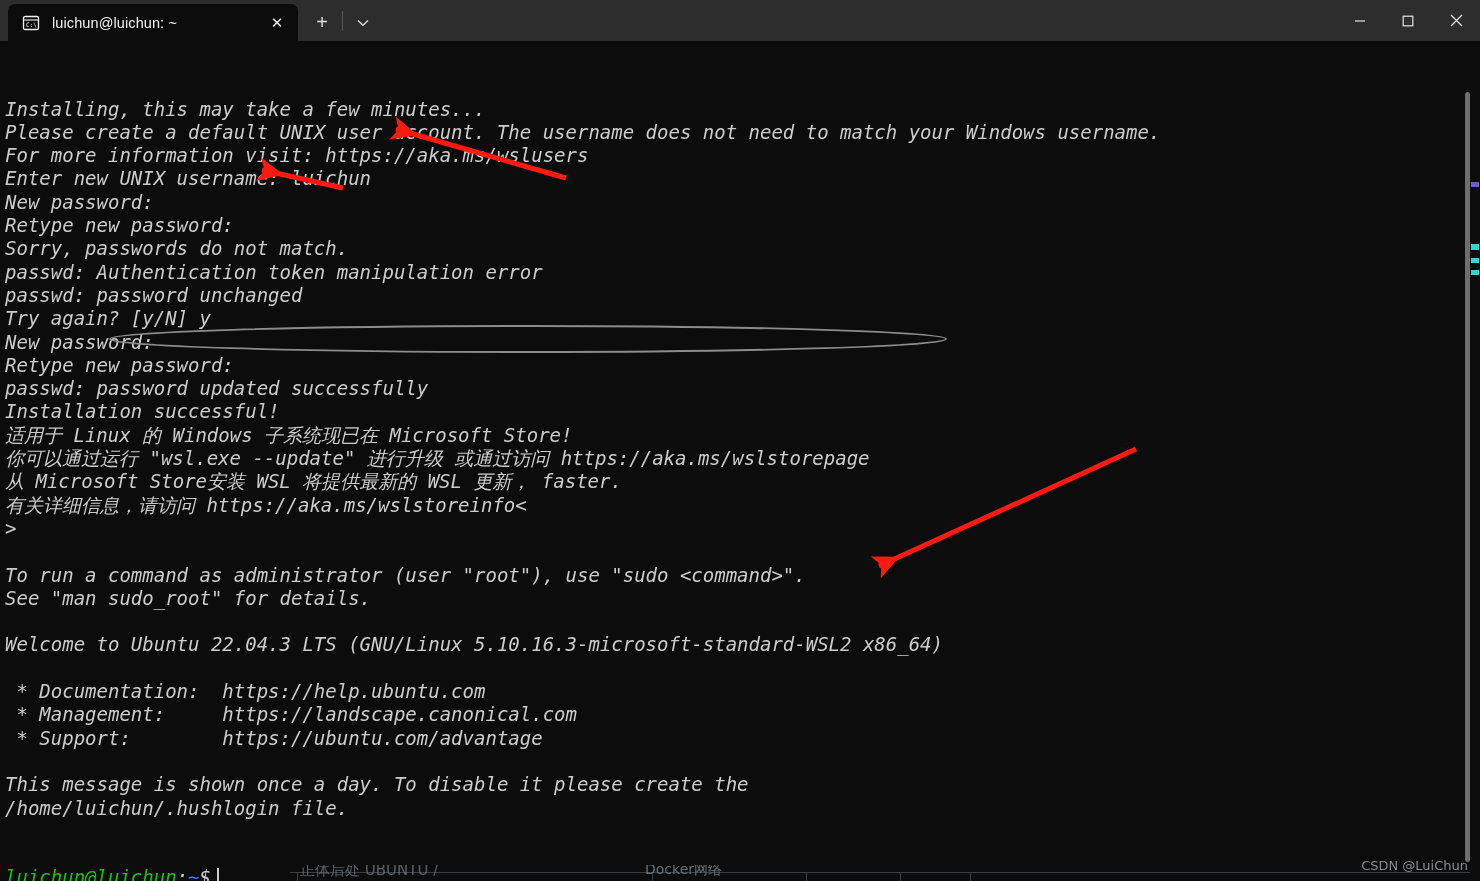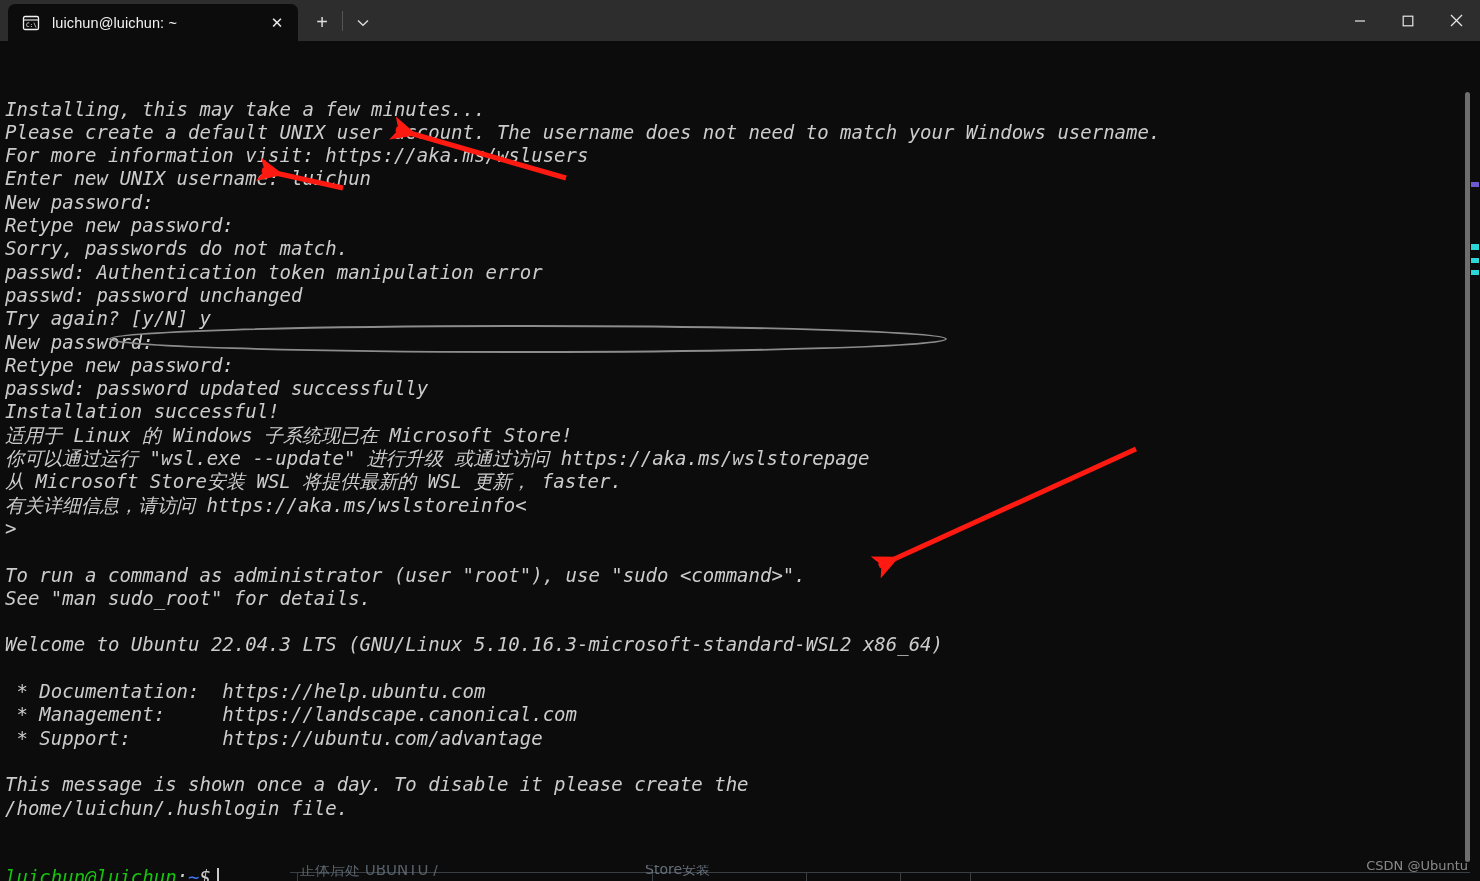--- a/index.html
+++ b/index.html
@@ -266,23 +266,23 @@
   </svg>
 
   <div class="bleed">
     <div class="bleed-line"></div>
     <div class="bleed-cell" style="left:297px"></div>
     <div class="bleed-cell" style="left:652px"></div>
     <div class="bleed-cell" style="left:806px"></div>
     <div class="bleed-cell" style="left:900px"></div>
     <div class="bleed-cell" style="left:970px"></div>
     <div class="bleed-text">正体后处 UBUNTU /</div>
-    <div class="bleed-text2">Store安装</div>
+    <div class="bleed-text2">Docker网络</div>
   </div>
 
   <div class="side-bleed" style="top:41px;height:840px"></div>
   <div class="side-frag" style="top:182px;background:#6b5ad0;height:5px"></div>
   <div class="side-frag" style="top:244px;background:#2bd6d6;height:6px"></div>
   <div class="side-frag" style="top:258px;background:#2bd6d6;height:5px"></div>
   <div class="side-frag" style="top:270px;background:#2bd6d6;height:5px"></div>
 
-  <div class="watermark">CSDN @Ubuntu</div>
+  <div class="watermark">CSDN @LuiChun</div>
 </div>
 
 </body></html>

